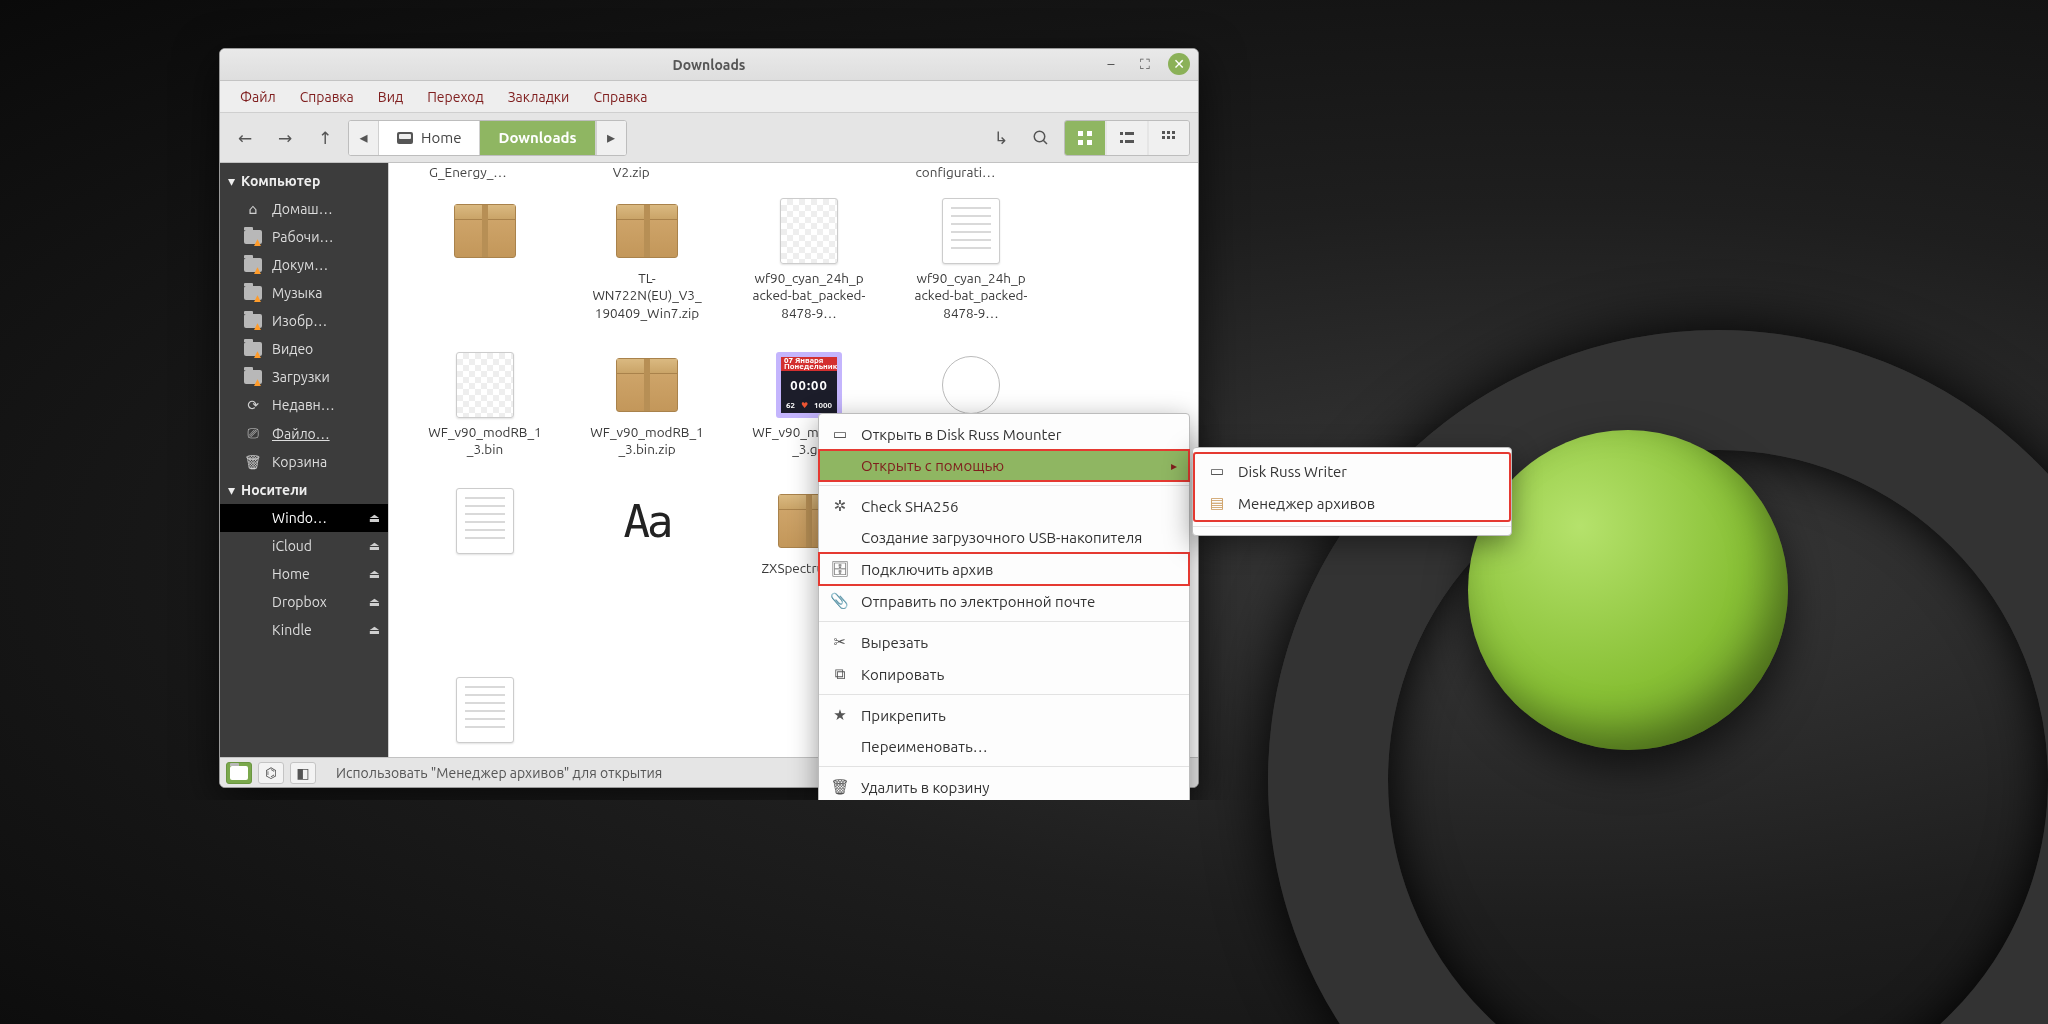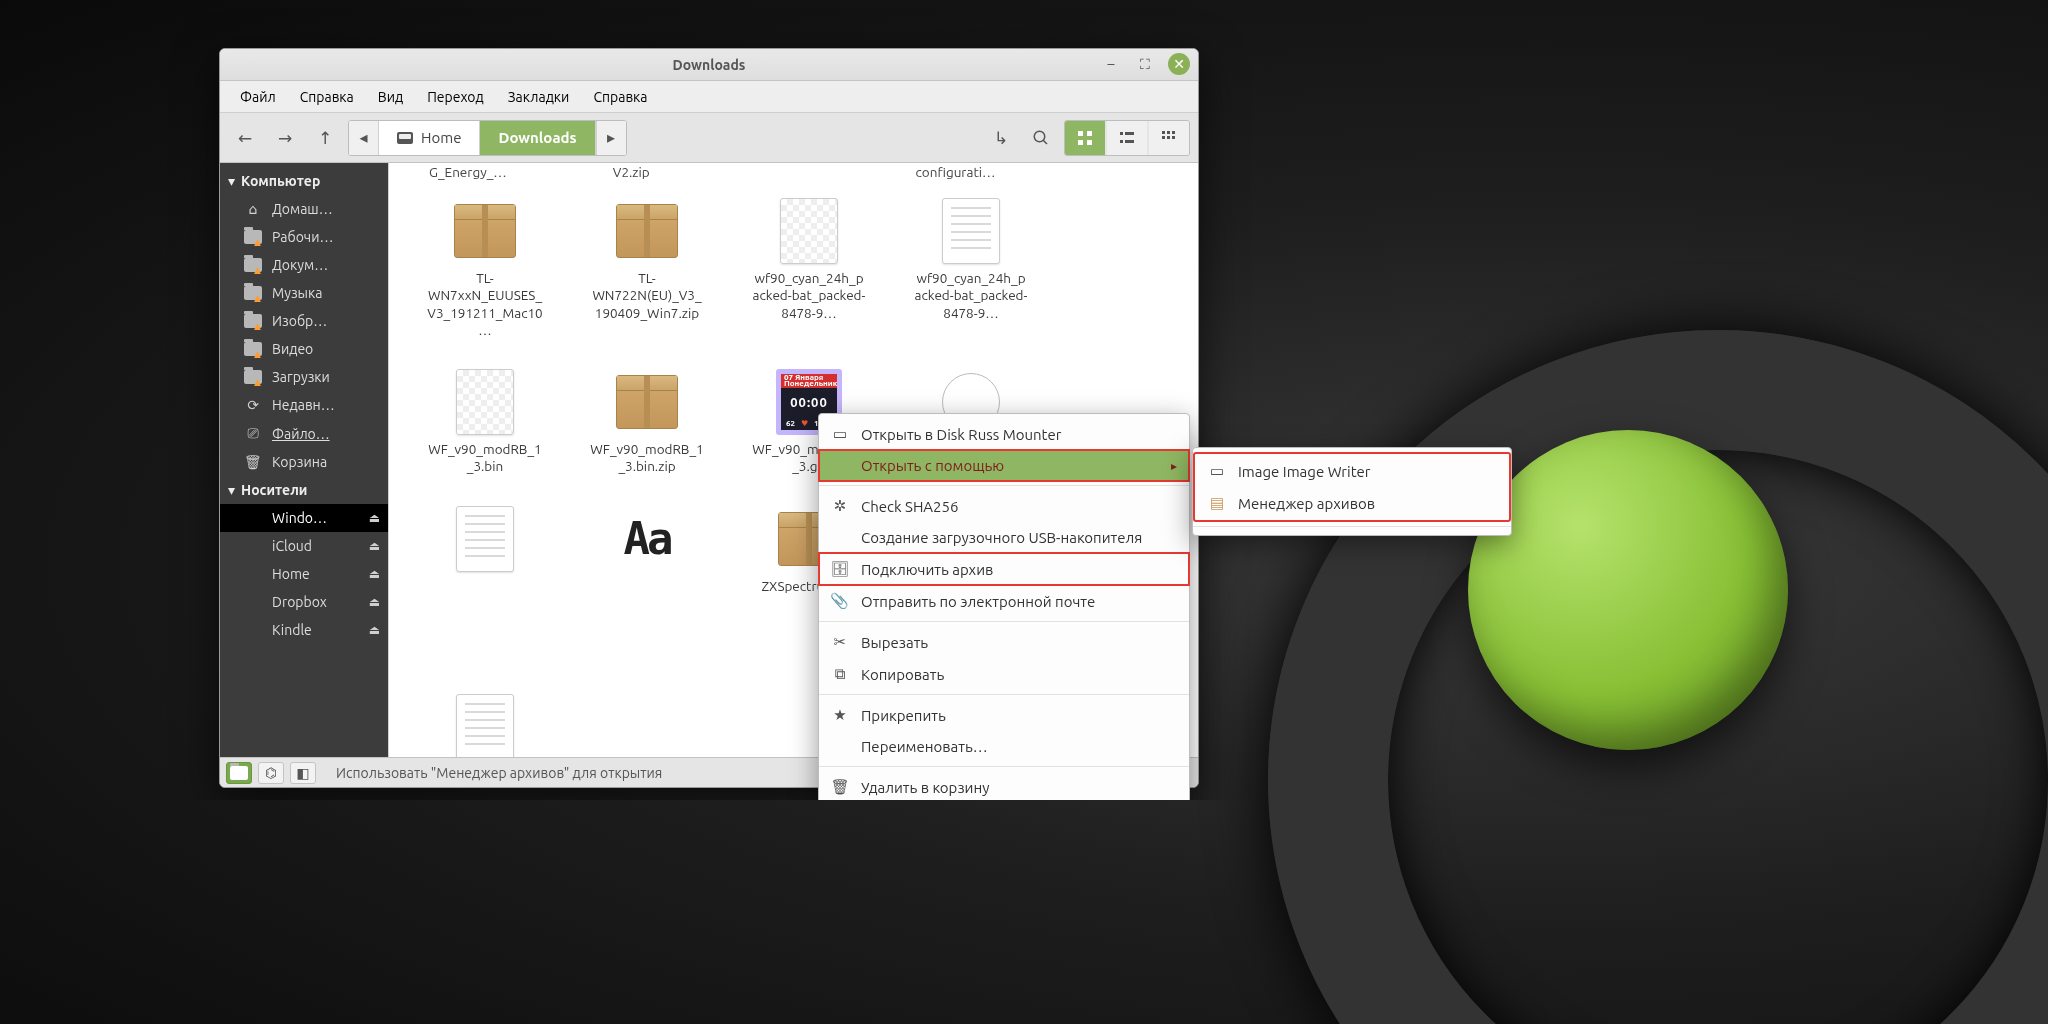--- a/index.html
+++ b/index.html
@@ -7,21 +7,21 @@
   .wallpaper{position:absolute;inset:0;background:radial-gradient(ellipse at 75% 55%,#3a3a3a 0%,#1e1e1e 45%,#0a0a0a 100%);}
   .ring{position:absolute;right:-120px;top:330px;width:900px;height:900px;border-radius:50%;border:120px solid #333;box-shadow:inset 0 0 50px #000,0 0 60px #000}
   .logo{position:absolute;right:260px;top:430px;width:320px;height:320px;border-radius:50%;background:radial-gradient(circle at 35% 30%,#b5e26c,#88c035 55%,#5f8d1e);box-shadow:0 18px 40px rgba(0,0,0,.6),inset -14px -18px 40px rgba(0,0,0,.35)}
   .viewport{position:absolute;left:0;top:0;width:1600px;height:800px;overflow:hidden}
   .window{position:absolute;left:219px;top:48px;width:980px;height:740px;background:#f5f5f5;border:1px solid #9a9a9a;border-radius:6px;box-shadow:0 12px 44px rgba(0,0,0,.65);display:flex;flex-direction:column;overflow:hidden}
   .titlebar{height:32px;background:linear-gradient(#e9e9e9,#dedede);border-bottom:1px solid #c4c4c4;display:flex;align-items:center;position:relative}
   .titlebar .title{flex:1;text-align:center;font-weight:600;color:#555;font-size:14px}
   .winbtns{position:absolute;right:8px;top:4px;display:flex;gap:12px;align-items:center}
   .winbtns span{width:22px;height:22px;display:flex;align-items:center;justify-content:center;color:#555;font-size:14px;cursor:pointer}
   .winbtns .close{background:#8bb158;border-radius:50%;color:#fff}
-  .menubar{height:32px;background:#eeeeee;border-bottom:1px solid #cfcfcf;display:flex;align-items:center;padding:0 10px;gap:4px;font-size:14px;color:#000000}
+  .menubar{height:32px;background:#eeeeee;border-bottom:1px solid #cfcfcf;display:flex;align-items:center;padding:0 10px;gap:4px;font-size:14px;color:#7f1d1d}
   .menubar span{padding:4px 10px;border-radius:3px}
   .toolbar{height:50px;background:#e5e5e5;border-bottom:1px solid #c2c2c2;display:flex;align-items:center;padding:0 8px;gap:6px}
   .tbtn{width:34px;height:34px;display:flex;align-items:center;justify-content:center;color:#555;border-radius:3px;font-size:17px;cursor:pointer}
   .breadcrumb{display:flex;height:36px;border:1px solid #bdbdbd;border-radius:3px;overflow:hidden;align-items:stretch;background:#fff}
   .bcbtn{width:30px;display:flex;align-items:center;justify-content:center;color:#555;background:#f0f0f0;border-right:1px solid #d0d0d0;cursor:pointer}
   .bcbtn.last{border-left:1px solid #d0d0d0;border-right:none}
   .crumb{display:flex;align-items:center;padding:0 18px;gap:8px;font-size:15px;color:#444;border-right:1px solid #d0d0d0;cursor:pointer}
   .crumb.active{background:#8fb662;color:#fff;font-weight:600}
   .crumb .drive{width:16px;height:12px;background:#555;border-radius:2px;display:inline-block;position:relative}
   .crumb .drive::after{content:"";position:absolute;left:2px;top:2px;width:12px;height:5px;background:#eee;border-radius:1px}
@@ -51,21 +51,21 @@
   .pkg::before{content:"";position:absolute;top:0;left:0;right:0;height:14px;background:linear-gradient(#dab981,#caa468);border-bottom:1px solid #a9824b}
   .pkg::after{content:"";position:absolute;top:0;left:50%;width:6px;height:100%;background:#b78f55;transform:translateX(-50%)}
   .sheet{width:58px;height:66px;background:#fff;border:1px solid #ccc;border-radius:3px;box-shadow:0 1px 2px rgba(0,0,0,.12)}
   .sheet.check{background:repeating-conic-gradient(#eee 0 25%,#fff 0 50%) 0 0/12px 12px}
   .sheet.text::before{content:"";display:block;margin:8px 8px 0 8px;height:44px;background:repeating-linear-gradient(#d9d9d9 0 2px,transparent 2px 8px)}
   .disc{width:58px;height:58px;border-radius:50%;background:radial-gradient(circle,#fff 0 14%,#cfcfcf 15% 20%,conic-gradient(#eee,#e6e6e6,#f8f8f8,#e6e6e6,#eee) 20% 100%);border:1px solid #bbb}
   .gif{width:66px;height:66px;background:#1c1d2a;border:5px solid #c4b5fd;border-radius:3px;position:relative;display:flex;flex-direction:column;color:#fff;font-size:8px;font-weight:700}
   .gif .top{background:#d32f2f;height:14px;padding:1px 3px;line-height:6px}
   .gif .mid{flex:1;display:flex;align-items:center;justify-content:center;font-size:13px;letter-spacing:1px}
   .gif .bot{height:14px;display:flex;justify-content:space-around;align-items:center;font-size:8px;padding:0 2px}
-  .font{font-family:monospace;font-size:44px;font-weight:700;color:#222;letter-spacing:-3px}
+  .font{font-family:monospace;font-size:44px;font-weight:400;color:#222;letter-spacing:-3px}
   .book{width:50px;height:68px;background:#6a2a1f;border-radius:3px;position:relative;overflow:hidden}
   .book::before{content:"";position:absolute;top:4px;left:4px;right:4px;height:18px;background:#d7a04a}
   .book::after{content:"";position:absolute;bottom:6px;left:6px;right:6px;height:26px;background:linear-gradient(#c89968,#8f6a3e)}
   .statusbar{height:30px;background:#e5e5e5;border-top:1px solid #c2c2c2;display:flex;align-items:center;padding:0 6px;font-size:14px;color:#555;gap:6px}
   .statusbar .sb{width:26px;height:22px;display:flex;align-items:center;justify-content:center;border:1px solid #c4c4c4;border-radius:3px;background:#f3f3f3;cursor:pointer}
   .statusbar .sb.on{background:#7aa84c;color:#fff;border-color:#6a9640}
   .stxt{margin-left:14px;white-space:nowrap;overflow:hidden}
   .ctxmenu{position:absolute;background:#fdfdfd;border:1px solid #bcbcbc;border-radius:4px;box-shadow:0 8px 28px rgba(0,0,0,.4);padding:4px 0;font-size:15px;color:#333;min-width:320px;z-index:50}
   .ctxmenu.main{left:818px;top:413px;width:372px}
   .ctxmenu.sub{left:1192px;top:447px;width:202px}
@@ -270,21 +270,20 @@
             <span>V2.zip</span>
             <span></span>
             <span>configuration, p…</span>
             <span></span>
       </div>
       <div class="grid" id="file-grid">
             <div class="file">
               <div class="thumb">
                 <div class="pkg"></div>
               </div>
-              <div class="lbl">TL-WN7xxN_EUUSES_V3_191211_Mac10…</div>
             </div>
             <div class="file">
               <div class="thumb">
                 <div class="pkg"></div>
               </div>
               <div class="lbl">TL-WN722N(EU)_V3_190409_Win7.zip</div>
             </div>
             <div class="file">
               <div class="thumb">
                 <div class="sheet check"></div>
@@ -421,21 +420,21 @@
   <div class="mi">
         <span class="mic">🗑</span>
         <span>Удалить в корзину</span>
       </div>
 </div>
 
 <div class="ctxmenu sub">
   <div class="hl2">
     <div class="mi">
           <span class="mic">▭</span>
-          <span>Image Image Writer</span>
+          <span>Disk Russ Writer</span>
         </div>
     <div class="mi">
           <span class="mic" style="color:#c99757">▤</span>
           <span>Менеджер архивов</span>
         </div>
   </div>
   <div class="sep"></div>
 </div>
 
 </div>

